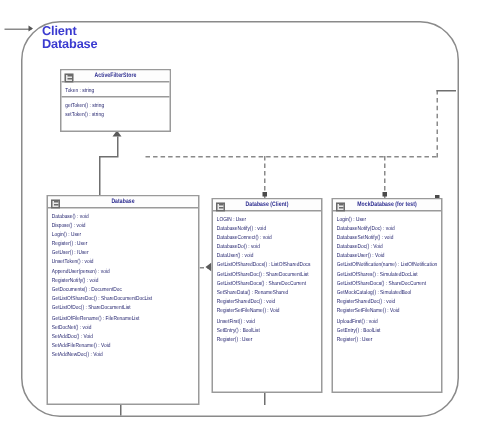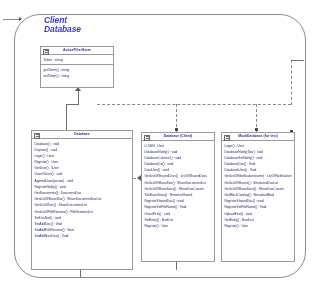--- a/index.html
+++ b/index.html
@@ -129,21 +129,21 @@
 </head>
 <body>
 
 <div id="canvas">
 
   <div class="package" style="left:14px;top:14px;width:290px;height:262px;"></div>
 
   <div class="pkg-tick" style="left:3px;top:19px;width:18px;"></div>
   <div class="pkg-arrowhead" style="left:19px;top:17px;"></div>
 
-  <div class="package-title" style="left:44px;top:16px;font-style:italic;">Client
+  <div class="package-title" style="left:28px;top:16px;">Client
 Database</div>
 
   <div class="line-v" style="left:78px;top:91px;height:13px;"></div>
   <div class="line-h" style="left:66px;top:104px;width:13px;"></div>
   <div class="line-v" style="left:66px;top:104px;height:26px;"></div>
   <div class="tri-up" style="left:75px;top:87px;"></div>
 
   <div class="dash-h" style="left:97px;top:104px;width:194px;"></div>
   <div class="dash-v" style="left:176px;top:104px;height:28px;"></div>
   <div class="dash-v" style="left:256px;top:104px;height:28px;"></div>

